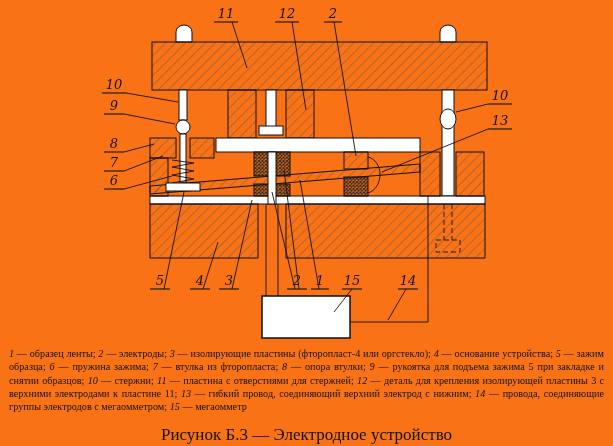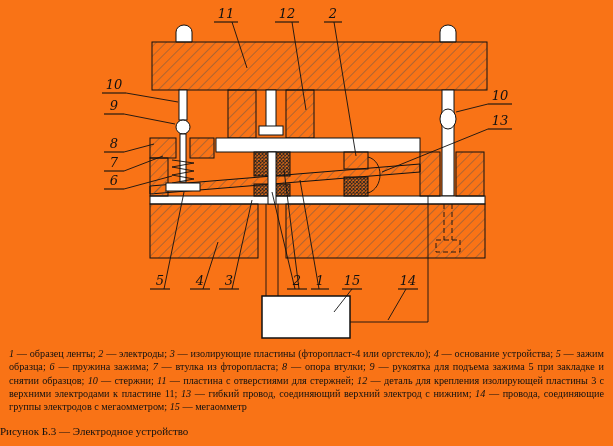--- a/index.html
+++ b/index.html
@@ -9,21 +9,21 @@
   .co{font-family:"DejaVu Serif",serif;font-style:italic;font-size:13px;fill:#111;}
   .ln{stroke:#111;stroke-width:0.9;fill:none;}
   .sh{stroke:#111;stroke-width:1.1;}
   .outline{stroke:#111;fill:#fff;stroke-width:1;}
   .hat{stroke:#111;fill:url(#h1);stroke-width:1;}
   .xhz{stroke:#111;fill:url(#x1);stroke-width:1;}
   .dash{stroke:#111;stroke-width:0.9;fill:none;stroke-dasharray:5 3;}
   .thick{stroke:#111;stroke-width:1.5;fill:#fff;}
   .legend{margin:3px 9px 12px;font-size:10.2px;line-height:1.3;text-align:justify;}
   .legend i{font-style:italic;}
-  .caption{text-align:left;font-size:11px;margin-top:6px;}
+  .caption{text-align:center;font-size:17px;margin-top:6px;}
 </style>
 </head>
 <body>
 
 <div class="page">
 
   <svg viewBox="0 0 613 344" width="613" height="344" xmlns="http://www.w3.org/2000/svg">
     <defs>
       <pattern id="h1" width="7" height="7" patternUnits="userSpaceOnUse" patternTransform="rotate(45)">
         <line x1="0" y1="0" x2="0" y2="7" stroke="#555" stroke-width="0.9"></line>

